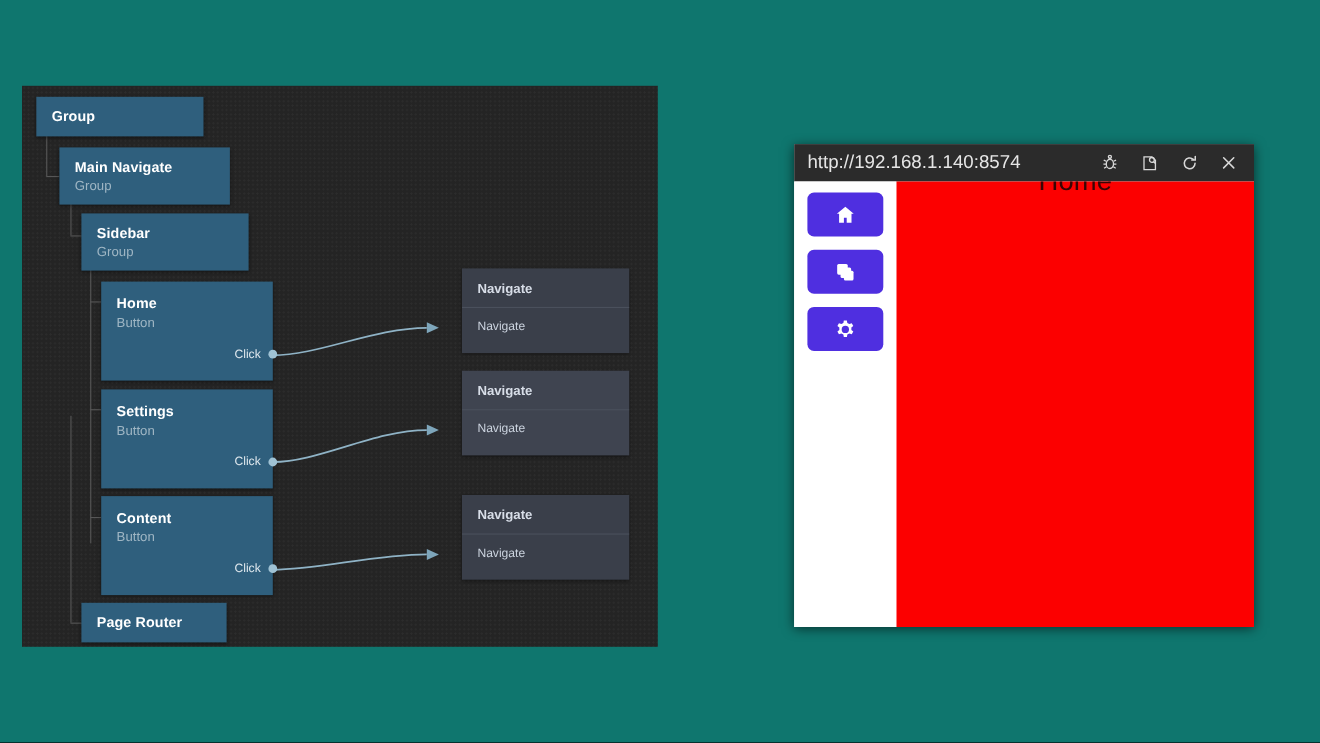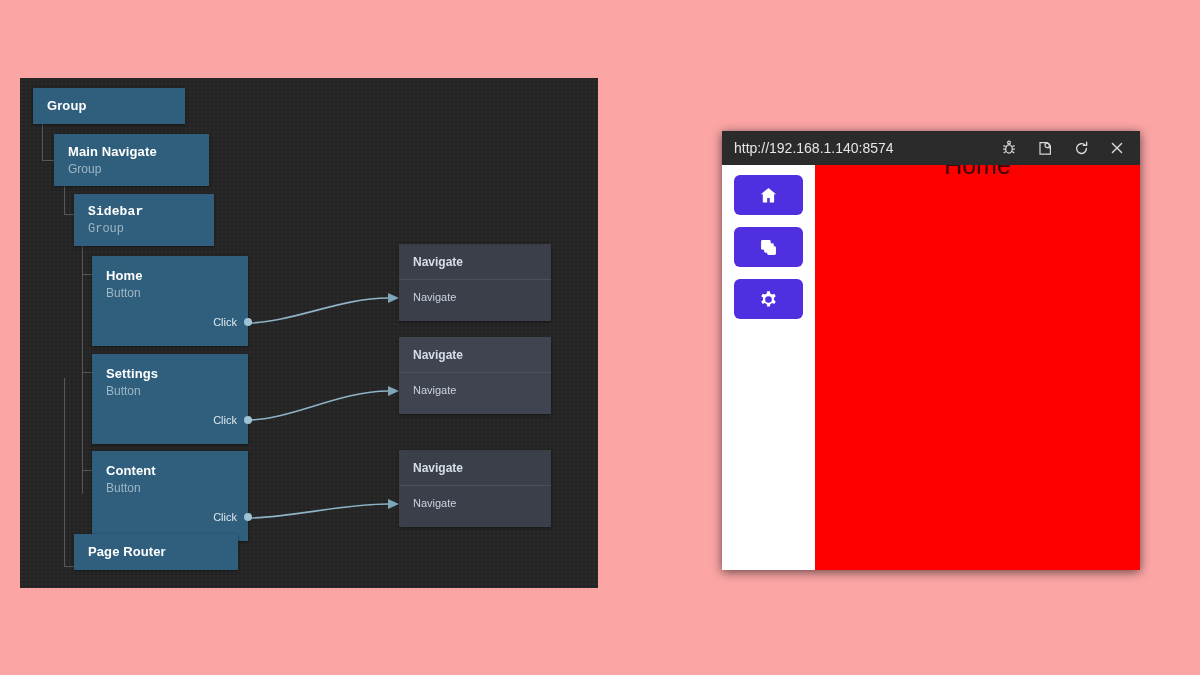--- a/index.html
+++ b/index.html
@@ -2,21 +2,21 @@
 <html><head>
 <meta charset="utf-8">
 <style>
   * { box-sizing: border-box; margin: 0; padding: 0; }
   html, body {
     width: 1200px; height: 675px;
     background: #000;
     font-family: "Liberation Sans", sans-serif;
     overflow: hidden;
   }
-  #root { position: relative; width: 1200px; height: 675px; background: #fca5a5; }
+  #root { position: relative; width: 1200px; height: 675px; background: #0f766e; }
 
   
   #canvas {
     position: absolute; left: 20px; top: 78px;
     width: 578px; height: 510px;
     background-color: #242424;
     background-image:
       radial-gradient(rgba(255,255,255,0.035) 1px, transparent 1px);
     background-size: 4px 4px;
     overflow: hidden;
@@ -56,20 +56,21 @@
   .port-label { font-size: 11px; color: #dfe8ee; margin-left: 24px; }
   .port-dot {
     width: 8px; height: 8px; border-radius: 50%;
     background: #9fc2d4; margin-right: -4px;
   }
 
   
   .node.action {
     background: #3a3f4a;
     color: #cfd6e0;
+    margin-left: 21px;
   }
   .node.action.hl { background: #41465280; background-color: #3f4450; }
   .node.action .a-title {
     font-size: 12px; font-weight: bold; color: #d8dee8;
     padding: 12px 14px 11px 14px;
     line-height: 1;
   }
   .node.action .a-sep { height: 1px; background: #4a505c; }
   .node.action .a-port {
     font-size: 11px; color: #cbd3de;
@@ -86,21 +87,21 @@
     position: absolute; left: 722px; top: 131px;
     width: 418px; height: 439px;
     background: #ffffff;
     box-shadow: 0 2px 10px rgba(0,0,0,0.6);
   }
   #titlebar {
     height: 34px; background: #2b2b2b; display: flex; align-items: center;
     padding: 0 10px 0 12px; gap: 10px;
   }
   #url {
-    flex: 1; color: #e6e6e6; font-size: 14px;
+    flex: 1; color: #e6e6e6; font-size: 17px;
     white-space: nowrap; overflow: hidden; text-overflow: ellipsis;
   }
   .tb-btn {
     width: 26px; height: 26px; display: flex; align-items: center;
     justify-content: center; color: #d8d8d8; cursor: pointer;
   }
   .tb-btn svg { display: block; }
 
   #viewport { display: flex; height: 405px; }
   #app-sidebar {
@@ -151,21 +152,21 @@
 
     <div class="node slim" style="left:13px; top:10px; width:152px;">
       <div class="n-title">Group</div>
     </div>
 
     <div class="node dual" style="left:34px; top:56px; width:155px; height:52px;">
       <div class="n-title">Main Navigate</div>
       <div class="n-sub">Group</div>
     </div>
 
-    <div class="node dual" style="left:54px; top:116px; width:140px; height:52px;font-family:Liberation Mono, monospace;">
+    <div class="node dual" style="left:54px; top:116px; width:152px; height:52px;">
       <div class="n-title">Sidebar</div>
       <div class="n-sub">Group</div>
     </div>
 
     <div class="node tall" style="left:72px; top:178px; width:156px; height:90px;">
       <div class="n-title">Home</div>
       <div class="n-sub">Button</div>
       <div class="port-row">
         <span class="port-label">Click</span>
         <span class="port-dot"></span>
@@ -183,21 +184,21 @@
 
     <div class="node tall" style="left:72px; top:373px; width:156px; height:90px;">
       <div class="n-title">Content</div>
       <div class="n-sub">Button</div>
       <div class="port-row">
         <span class="port-label">Click</span>
         <span class="port-dot"></span>
       </div>
     </div>
 
-    <div class="node slim" style="left:54px; top:456px; width:164px;">
+    <div class="node slim" style="left:54px; top:470px; width:132px;">
       <div class="n-title">Page Router</div>
     </div>
 
     <div class="node action" style="left:379px; top:166px; width:152px; height:77px;">
       <div class="a-title">Navigate</div>
       <div class="a-sep"></div>
       <div class="a-port">Navigate</div>
     </div>
 
     <div class="node action hl" style="left:379px; top:259px; width:152px; height:77px;">

